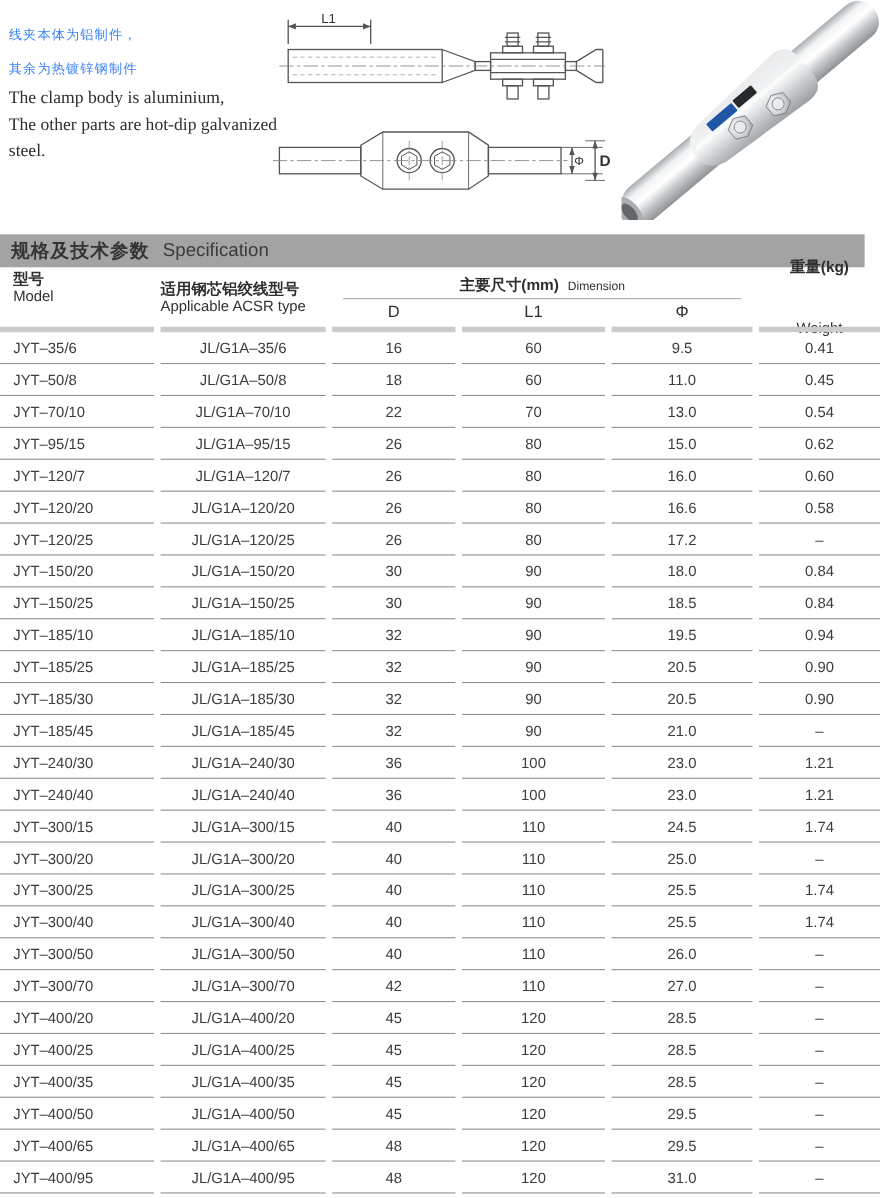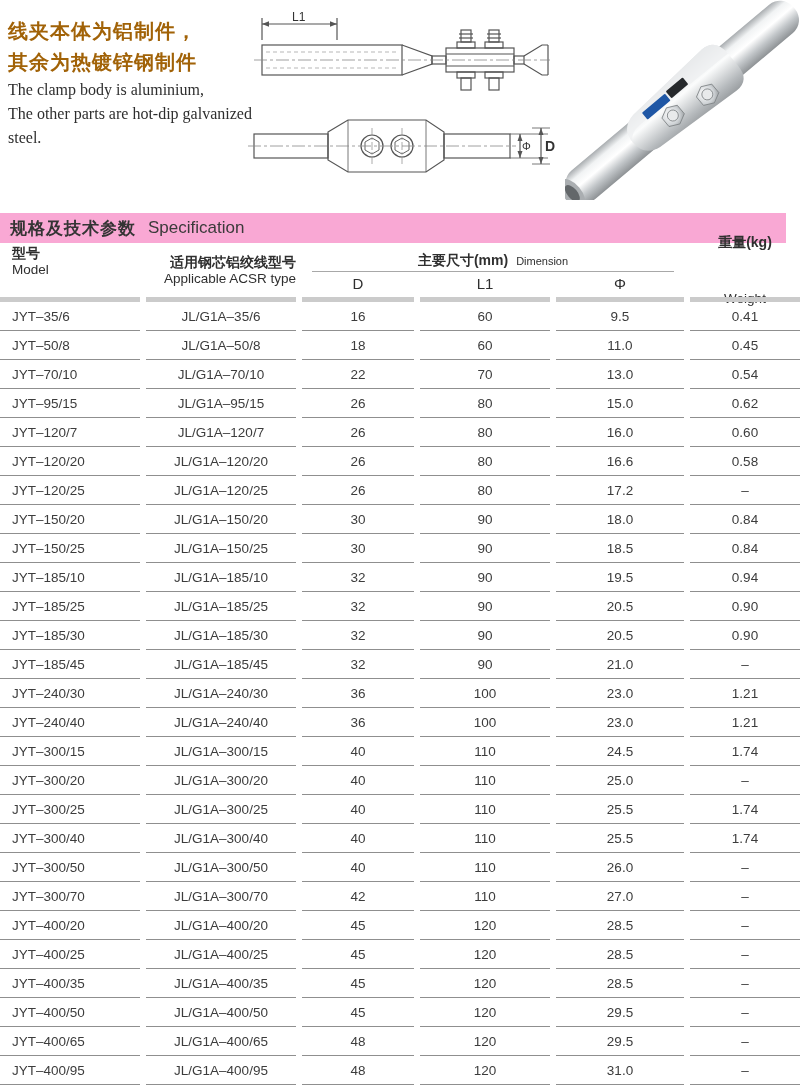--- a/index.html
+++ b/index.html
@@ -2,48 +2,48 @@
 <html><head>
 <meta charset="utf-8">
 <style>
   * { margin:0; padding:0; box-sizing:border-box; }
   html,body { background:#ffffff; }
   body { font-family:"Liberation Sans", sans-serif; color:#333; }
   .page { position:relative; width:800px; height:1089px; background:#fff; overflow:hidden; }
 
   
   .intro { position:absolute; left:8px; top:16px; width:270px; }
-  .intro .cn { font-size:20px; font-weight:bold; line-height:31px; color:#a16207; letter-spacing:1px; }
+  .intro .cn { font-size:12px; font-weight:normal; line-height:31px; color:#3b82f6; letter-spacing:1px; }
   .intro .en { font-family:"Liberation Serif", serif; font-size:16px; line-height:24px; color:#2e2e2e; }
   .intro .en:first-of-type { margin-top:10px; }
 
   
   .drawing { position:absolute; }
   .drw-side { left:252px; top:12px; }
   .drw-top  { left:248px; top:108px; }
   .photo    { left:565px; top:0px; }
   svg text { font-family:"Liberation Sans", sans-serif; }
 
   
   .section-bar { position:absolute; left:0; top:213px; width:786px; height:30px;
-                 background:#f9a8d4; display:flex; align-items:center; padding-left:10px; }
+                 background:#a3a3a3; display:flex; align-items:center; padding-left:10px; }
   .section-bar .cn { font-size:17px; font-weight:bold; color:#343434; letter-spacing:1px; }
   .section-bar .en { font-size:17px; color:#3a3a3a; margin-left:12px; }
 
   
   .spec-table { position:absolute; left:0; top:245px; width:800px; }
   .t-head, .head-bars, .row {
     display:grid;
     grid-template-columns:140px 150px 112px 130px 128px 110px;
     column-gap:6px;
   }
   .t-head { grid-template-rows:27px 23px; height:50px; margin-bottom:2px; }
   .th { color:#2f2f2f; }
   .h-model  { grid-column:1; grid-row:1/3; display:flex; flex-direction:column; justify-content:flex-start; padding-left:12px; }
-  .h-acsr   { grid-column:2; grid-row:1/3; display:flex; flex-direction:column; justify-content:center; text-align:right; }
+  .h-acsr   { grid-column:2; grid-row:1/3; display:flex; flex-direction:column; justify-content:center; text-align:left; }
   .h-dimgrp { grid-column:3/6; grid-row:1; text-align:center; border-bottom:1px solid #a8a8a8; margin:0 10px; padding-top:6px; }
   .h-d   { grid-column:3; grid-row:2; text-align:center; padding-top:3px; }
   .h-l1  { grid-column:4; grid-row:2; text-align:center; padding-top:3px; }
   .h-phi { grid-column:5; grid-row:2; text-align:center; padding-top:3px; }
   .h-weight { grid-column:6; grid-row:1/3; display:flex; flex-direction:column; justify-content:center; text-align:center;gap:40px; }
   .th .cn { font-size:14px; font-weight:bold; line-height:17px; }
   .th .en { font-size:13.5px; line-height:16px; }
   .h-dimgrp .cn { font-size:14px; font-weight:bold;text-align:center; }
   .h-dimgrp .en { font-size:11px; margin-left:8px; }
   .sub-label { font-size:15px; }

